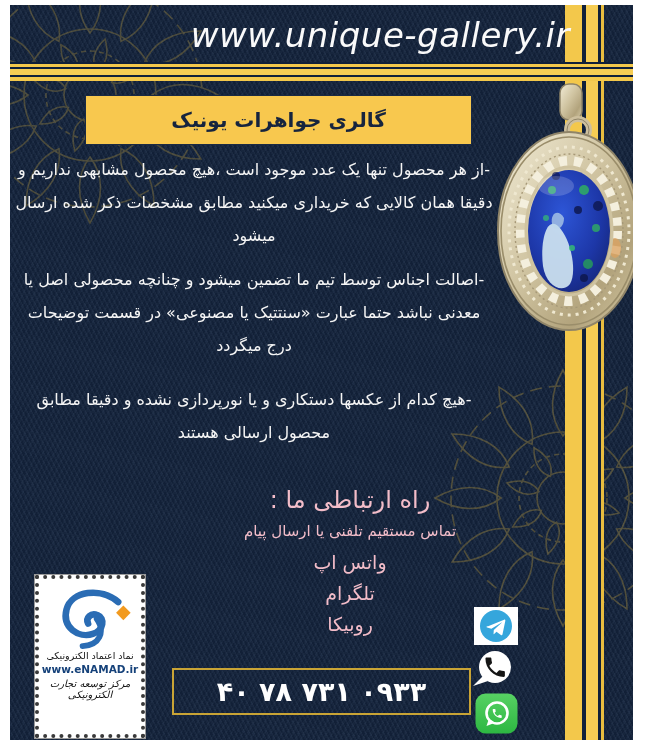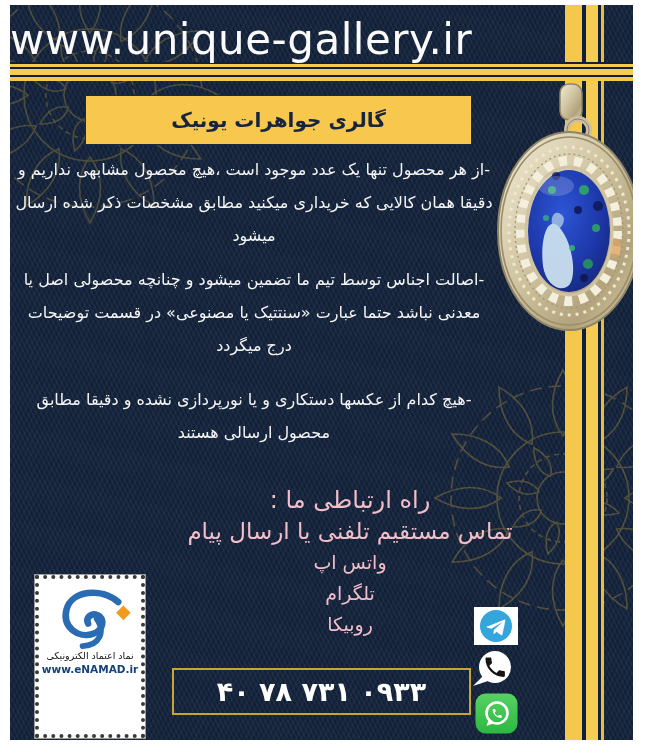--- a/index.html
+++ b/index.html
@@ -9,35 +9,35 @@
     background-image:
       repeating-linear-gradient(63deg, rgba(255,255,255,0.035) 0 1px, rgba(0,0,0,0.06) 1px 3px, rgba(255,255,255,0.02) 3px 4px),
       repeating-linear-gradient(-63deg, rgba(120,150,190,0.05) 0 2px, transparent 2px 5px);}
   .mandala{position:absolute;pointer-events:none;}
   .m1{left:-70px;top:-60px;opacity:.30;}
   .m2{left:398px;top:338px;opacity:.33;}
   .hband{position:absolute;left:0;top:57px;width:623px;height:19px;z-index:2;
     background:linear-gradient(to bottom,#10203a 0 2px,#f3c84b 2px 5px,#10203a 5px 7px,#f6cd54 7px 13px,#10203a 13px 15px,#f3c84b 15px 19px);}
   .vband{position:absolute;left:555px;top:0;width:39px;height:735px;z-index:2;
     background:linear-gradient(to right,#f3c84b 0 17px,#10203a 17px 21px,#f6cd54 21px 33px,#10203a 33px 36px,#e9bd3f 36px 39px);}
-  .url{position:absolute;left:0;top:10px;width:560px;text-align:left;color:#fafafa;
-    font-size:42px;letter-spacing:.5px;z-index:3;}
+  .url{position:absolute;left:0;top:10px;width:560px;text-align:right;color:#fafafa;
+    font-size:34px;letter-spacing:.5px;z-index:3;font-style:italic;}
   .pendant{position:absolute;left:470px;top:73px;z-index:4;}
   .banner{position:absolute;left:75px;top:90px;width:385px;height:48px;background:#f8c84e;border:1px solid #1a2a44;
     display:flex;align-items:center;justify-content:center;z-index:3;}
   .banner span{color:#16243e;font-size:20px;font-weight:bold;}
   .para{position:absolute;left:5px;width:478px;margin:0;text-align:center;direction:rtl;
     color:#f5f5f5;font-size:16px;line-height:33px;z-index:3;}
   .p1{top:148px;}
   .p2{top:258px;}
   .p3{top:378px;}
   .contact{position:absolute;left:165px;top:480px;width:350px;text-align:center;direction:rtl;
     color:#f3bdc9;font-weight:normal;z-index:3;}
   .c-head{font-size:24px;line-height:31px;}
-  .c-line{font-size:23px;line-height:31px;}
+  .c-line{font-size:15px;line-height:31px;}
   .c-ch{font-size:19px;line-height:31px;}
   .enamad{position:absolute;left:25px;top:570px;width:110px;height:163px;background:#fff;z-index:5;
     border:4px dotted #3a3a3a;outline:1px solid #9a9a9a;box-sizing:border-box;text-align:center;cursor:pointer;}
   .en-logo{display:block;margin:8px auto 0;}
   .en-t1{font-size:9.5px;color:#111;direction:rtl;margin-top:1px;}
   .en-t2{font-size:10.5px;font-weight:bold;color:#16427a;margin-top:2px;}
   .en-t3,.en-t4{font-family:"DejaVu Serif",serif;font-style:italic;font-size:10px;color:#111;direction:rtl;margin-top:3px;}
   .phonebox{position:absolute;left:162px;top:663px;width:295px;height:43px;border:2px solid #c9a435;
     display:flex;align-items:center;justify-content:center;z-index:3;}
   .phonebox span{color:#ffffff;font-size:27px;font-weight:bold;letter-spacing:3px;direction:rtl;}
@@ -157,20 +157,21 @@
     </div>
 
     <div class="enamad">
       <svg class="en-logo" width="100" height="62" viewBox="0 0 100 66">
         <path d="M80 16 C62 0 30 4 25 24 C20 43 38 55 53 50 C65 46 66 33 58 30 C51 27 45 33 48 39" fill="none" stroke="#2a6cb4" stroke-width="7" stroke-linecap="round"></path>
         <path d="M57 34 C67 48 60 62 42 63" fill="none" stroke="#2a6cb4" stroke-width="6" stroke-linecap="round"></path>
         <rect x="80" y="22" width="11" height="11" fill="#f29a1f" transform="rotate(45 85.5 27.5)"></rect>
       </svg>
       <div class="en-t1">نماد اعتماد الکترونیکی</div>
       <div class="en-t2">www.eNAMAD.ir</div>
+      <div class="en-t3">مرکز توسعه تجارت الکترونیکی</div>
     </div>
 
     <div class="phonebox">
       <span>۰۹۳۳ ۷۳۱ ۷۸ ۴۰</span>
     </div>
 
     <div class="icon tg">
       <svg width="44" height="38" viewBox="0 0 44 38">
         <rect x="0" y="0" width="44" height="38" fill="#ffffff"></rect>
         <circle cx="22" cy="19" r="16" fill="#35a6dc"></circle>

